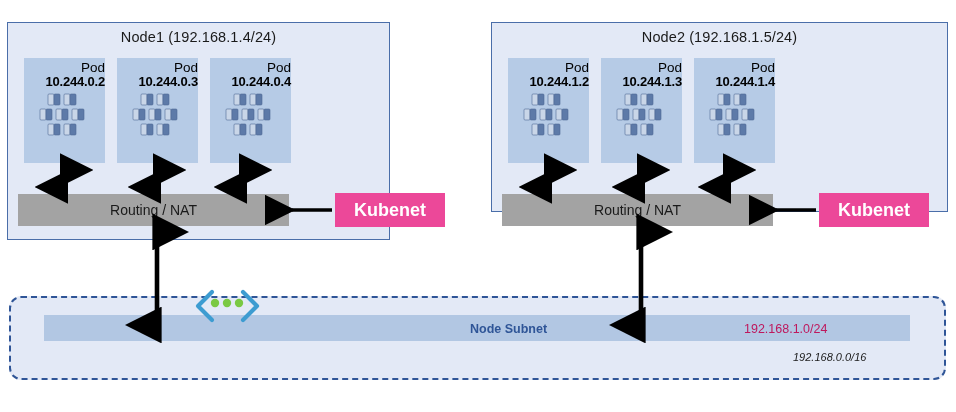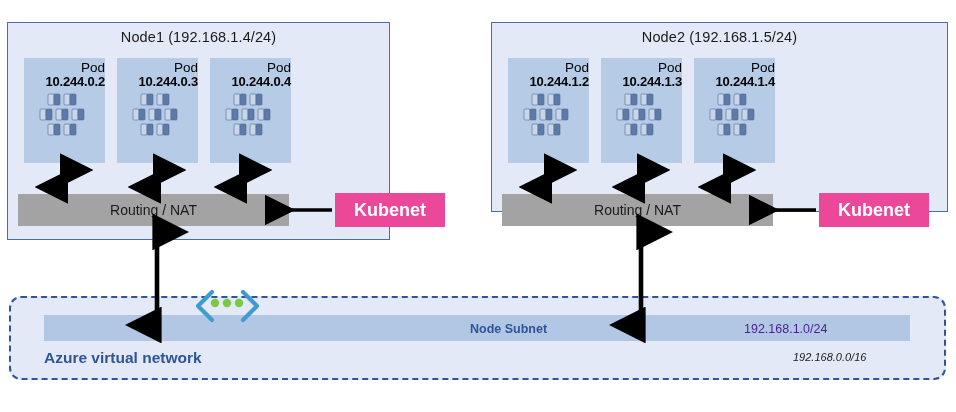--- a/index.html
+++ b/index.html
@@ -77,21 +77,21 @@
     background:#b2c7e3;
     box-sizing:border-box;
   }
   .subnet-name{
     position:absolute;
     font-size:12.5px;font-weight:bold;color:#2f5597;
     line-height:1;
   }
   .subnet-cidr{
     position:absolute;
-    font-size:12.5px;color:#4c1d95;
+    font-size:12.5px;color:#be185d;
     line-height:1;
   }
   .vnet-name{
     position:absolute;
     font-size:15.5px;font-weight:bold;color:#2f5597;
     line-height:1;
   }
   .vnet-cidr{
     position:absolute;
     font-size:11px;color:#1a1a1a;
@@ -377,21 +377,20 @@
 
   <div class="vnet" style="left:9px;top:296px;width:937px;height:84px;">
   </div>
 
   <div class="subnet-bar" style="left:44px;top:315px;width:866px;height:26px;"></div>
 
   <div class="subnet-name" style="left:426px;top:323px;margin-left:44px;">Node Subnet</div>
 
   <div class="subnet-cidr" style="left:744px;top:323px;">192.168.1.0/24</div>
 
-  <div class="vnet-name" style="left:44px;top:350px;">Azure virtual network</div>
 
   <div class="vnet-cidr" style="left:793px;top:352px;">192.168.0.0/16</div>
 
   <svg class="svg-layer" xmlns="http://www.w3.org/2000/svg">
     <defs>
       <marker id="ah-up" markerWidth="8" markerHeight="8" refX="4" refY="7" orient="auto">
         <path d="M4,0 L8,8 L0,8 Z" fill="#000"></path>
       </marker>
       <marker id="ah-dn" markerWidth="8" markerHeight="8" refX="4" refY="1" orient="auto">
         <path d="M4,8 L0,0 L8,0 Z" fill="#000"></path>

